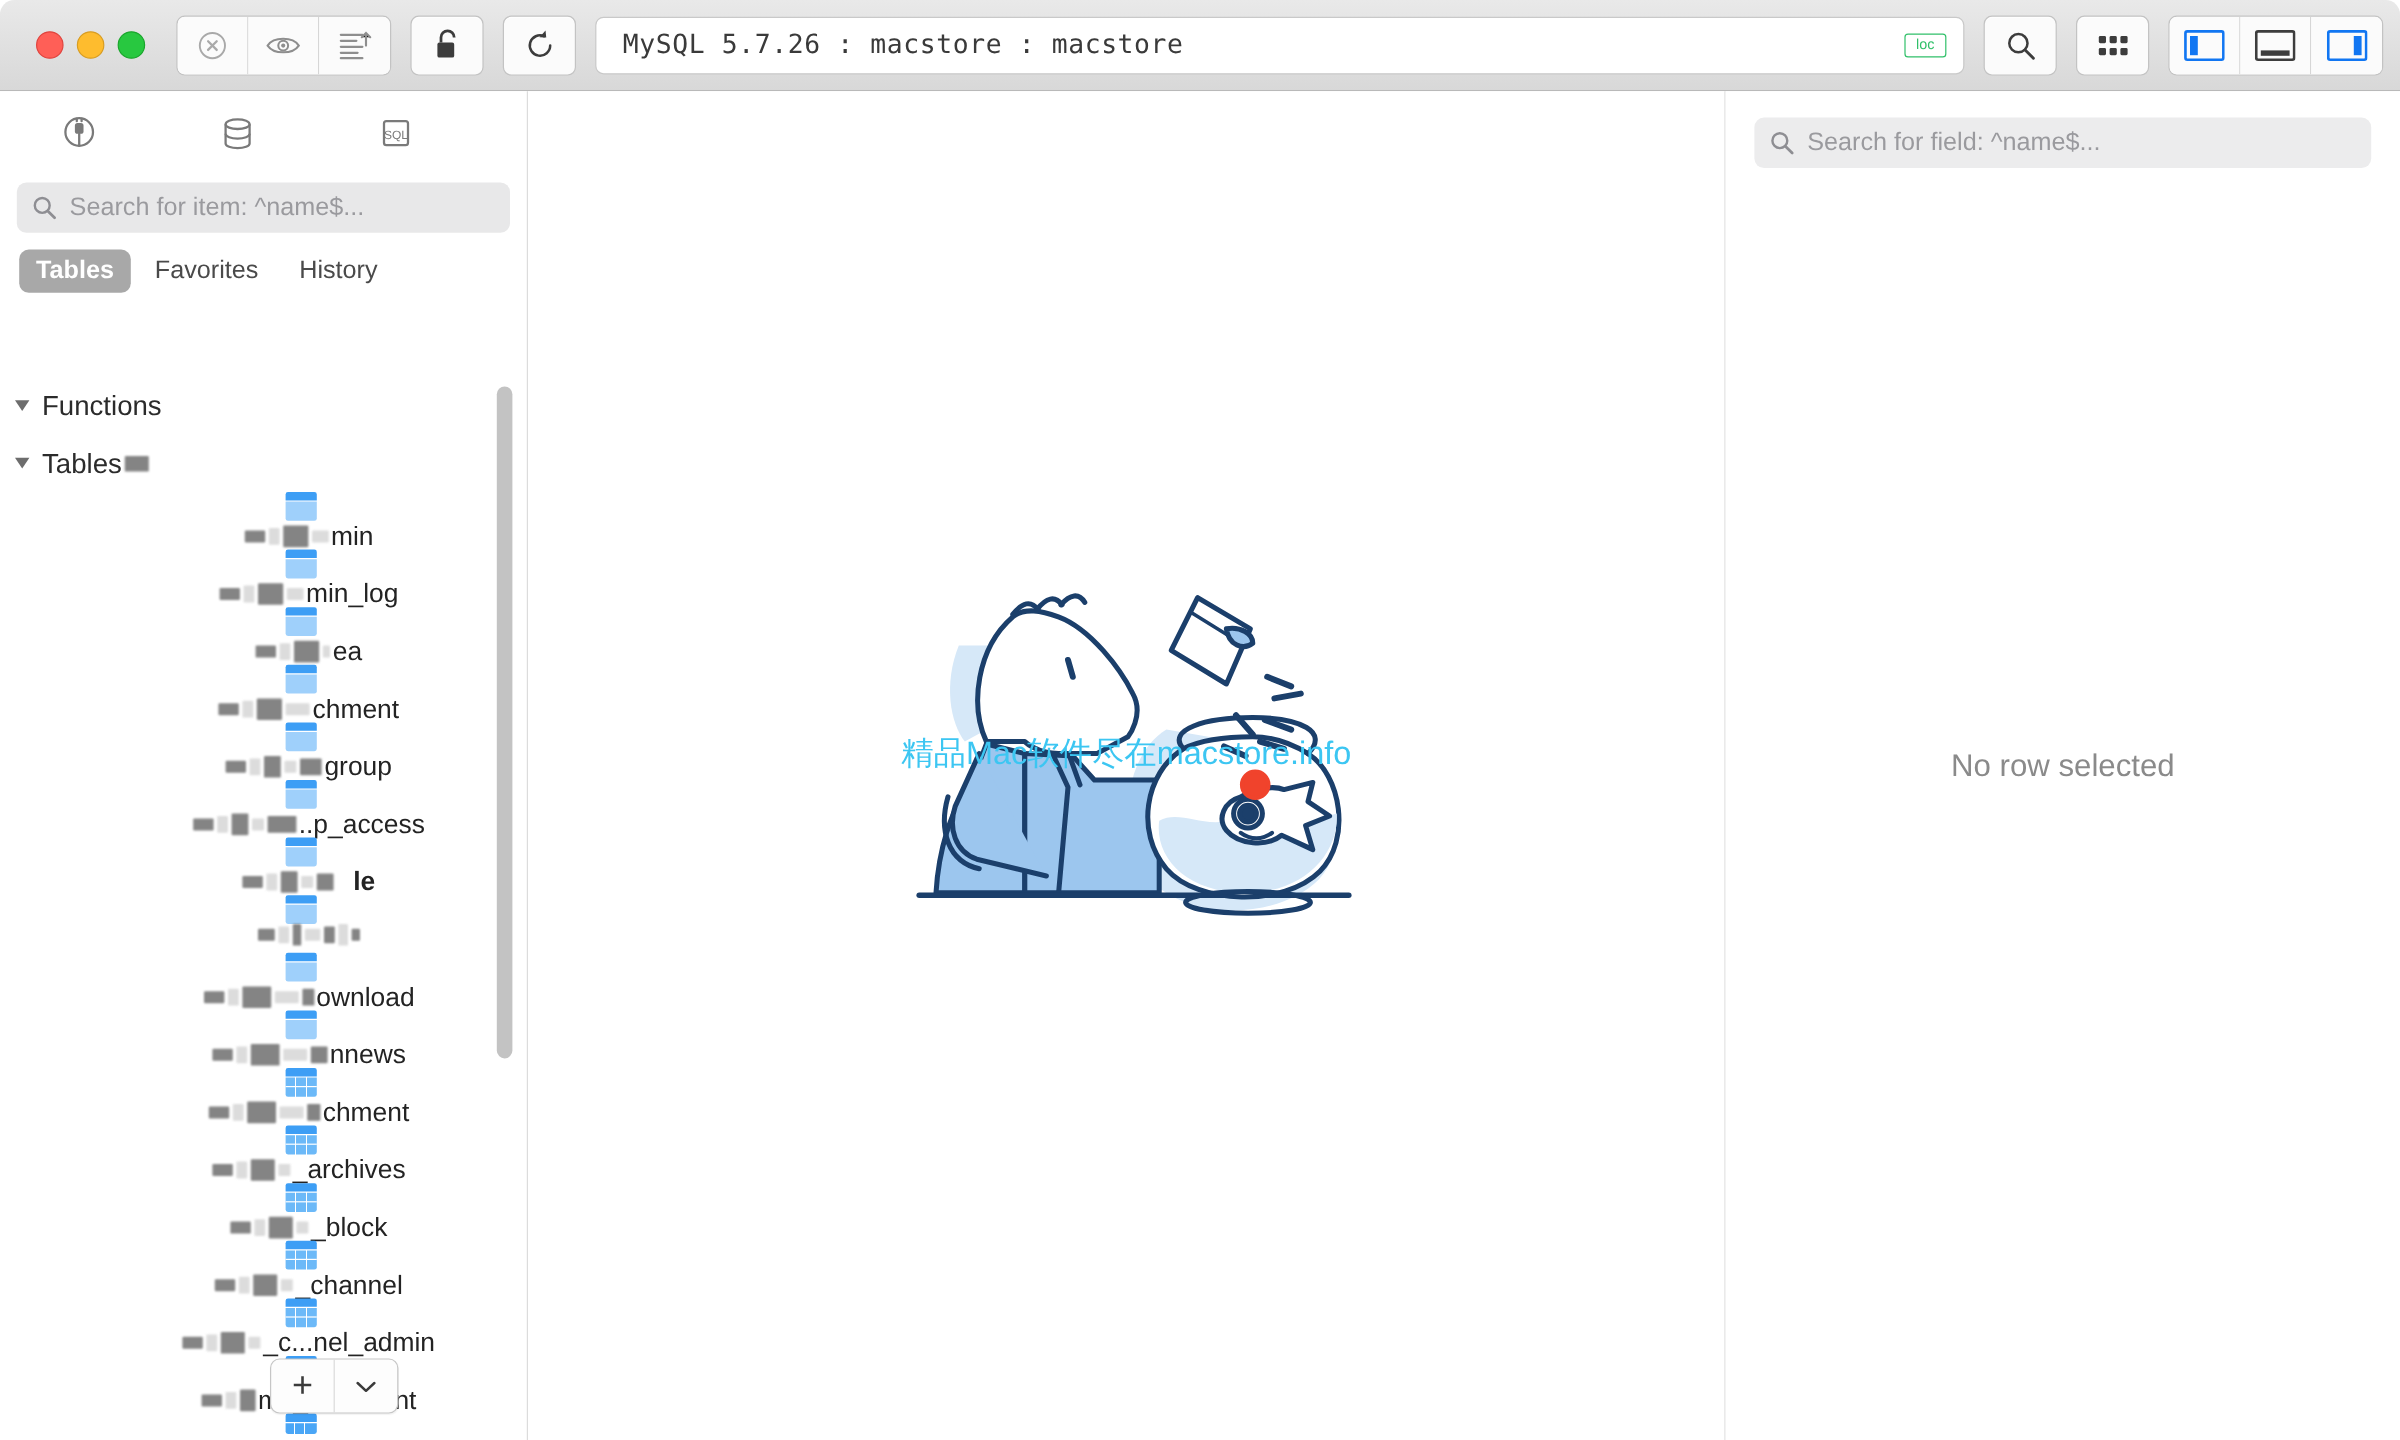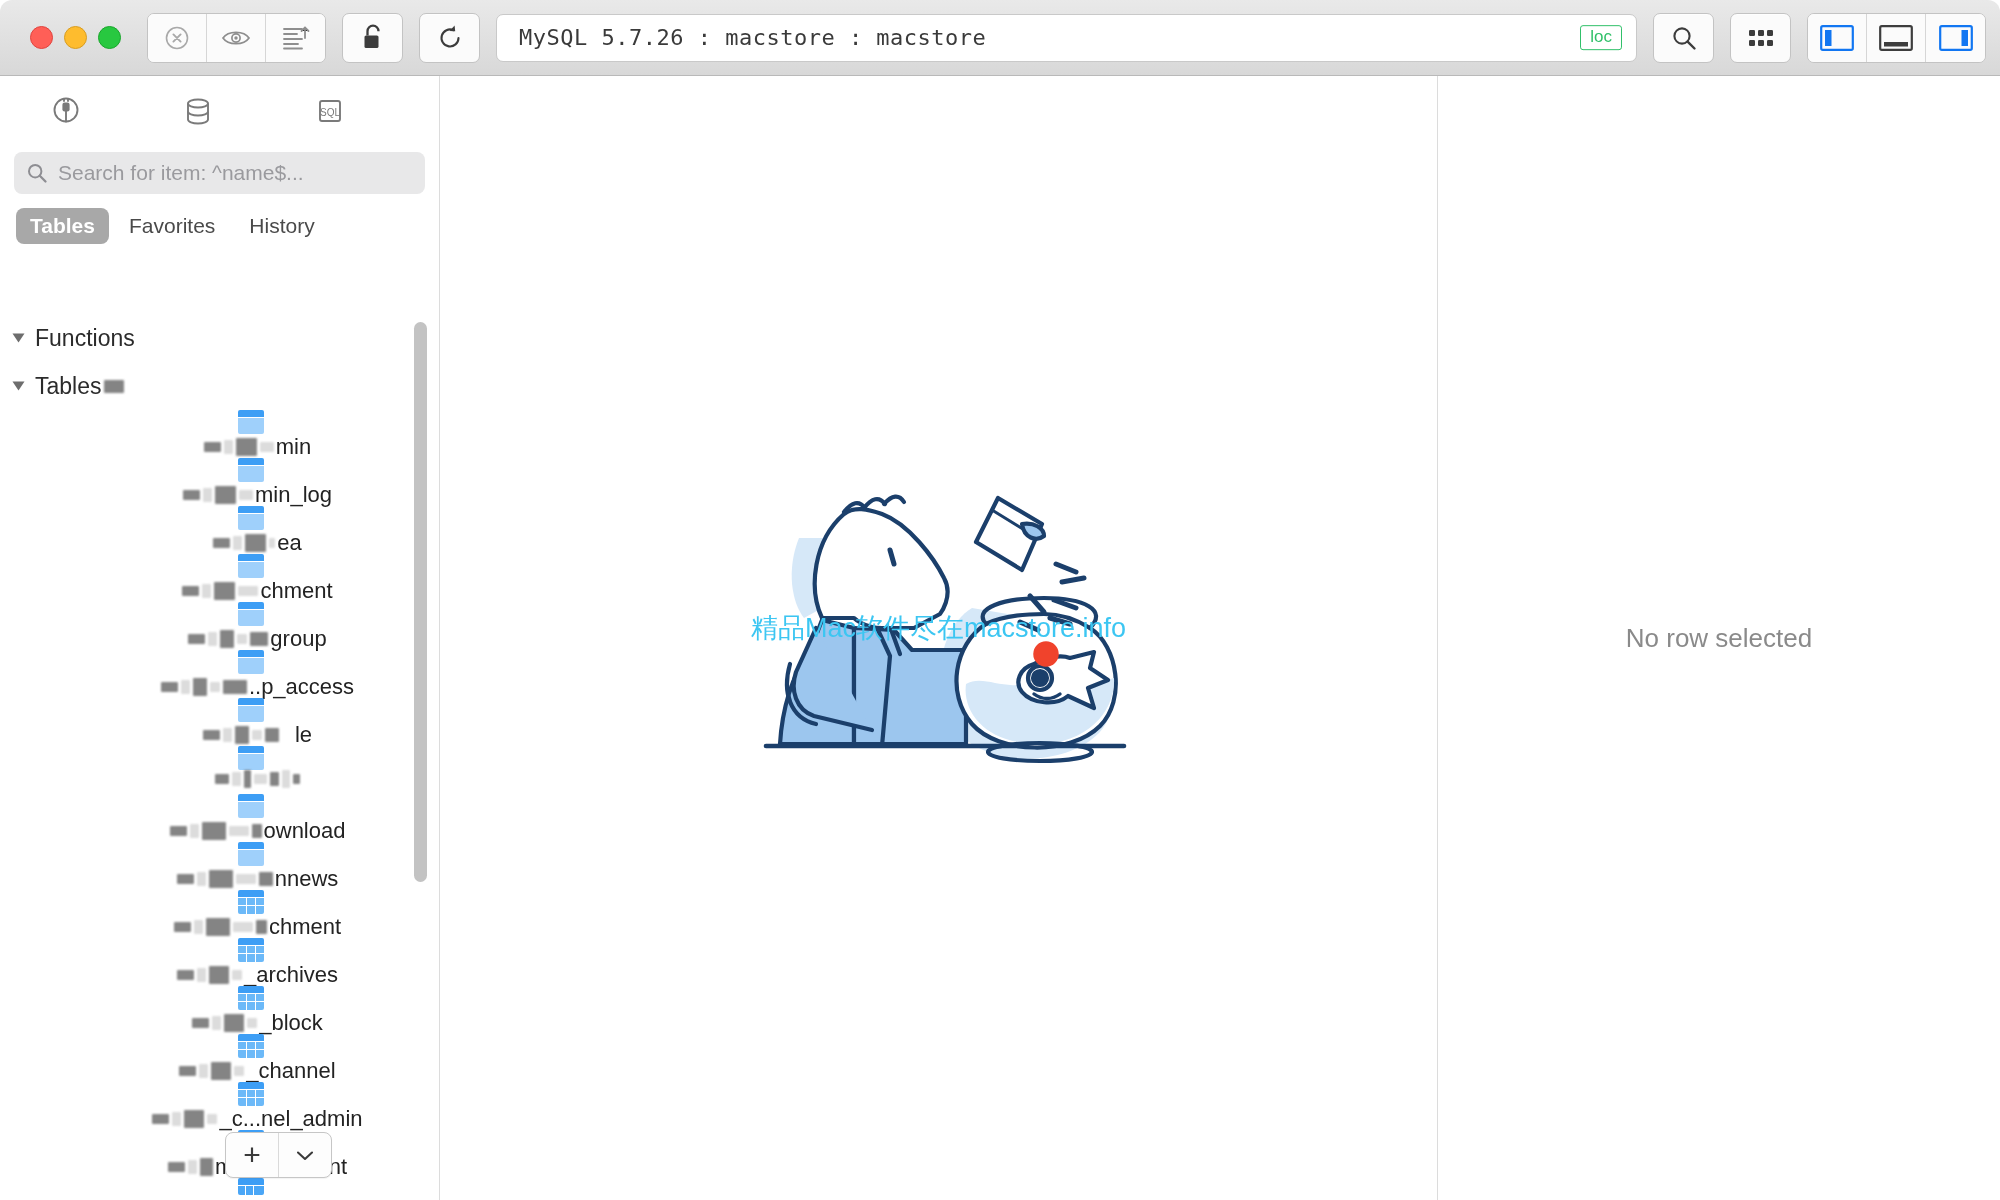--- a/index.html
+++ b/index.html
@@ -41,21 +41,21 @@
     border-radius:7px;display:flex;align-items:center;justify-content:flex-start;
     position:relative;box-sizing:border-box;
   }
   .titletext{
     font-family:"DejaVu Sans Mono","Liberation Mono",monospace;
     font-size:22px;color:#3a3a3a;letter-spacing:.5px;padding-left:22px;
   }
   .loc-badge{
     position:absolute;right:14px;top:50%;transform:translateY(-50%);
     border:1.5px solid #31c06a;color:#31c06a;border-radius:3px;
-    font-size:17px;padding:2px 9px 3px;font-family:"Liberation Sans",sans-serif;
+    font-size:12px;padding:2px 9px 3px;font-family:"Liberation Sans",sans-serif;
     line-height:1.1;
   }
 
   
   .body-row{position:absolute;top:76px;left:0;width:2000px;height:1124px;display:flex;}
   .sidebar{width:440px;height:100%;background:#fff;position:relative;
            border-right:1px solid #dcdcdc;box-sizing:border-box;}
   .main{flex:1;height:100%;background:#fff;position:relative;
         border-right:1px solid #dcdcdc;box-sizing:border-box;}
   .rightpane{width:562px;height:100%;background:#fff;position:relative;box-sizing:border-box;}
@@ -386,21 +386,21 @@
               <span class="tbl-ico">
                 <span class="hdr"></span>
                 <span class="bdy"></span>
               </span>
               <span class="t-name">
                 <span class="blur-chunk blur-dark" style="width: 17px; height: 10px; margin-left: 0px;"></span>
                 <span class="blur-chunk blur-light" style="width: 9px; height: 14px; margin-left: 3px;"></span>
                 <span class="blur-chunk blur-dark" style="width: 14px; height: 18px; margin-left: 3px;"></span>
                 <span class="blur-chunk blur-light" style="width: 10px; height: 10px; margin-left: 3px;"></span>
                 <span class="blur-chunk blur-dark" style="width: 14px; height: 14px; margin-left: 3px;"></span>
-                <span style="margin-left: 16px;">le</span>
+                <span style="margin-left: 16px; font-weight: bold;">le</span>
               </span>
             </div>
             <div class="t-item">
               <span class="tbl-ico">
                 <span class="hdr"></span>
                 <span class="bdy"></span>
               </span>
               <span class="t-name">
                 <span class="blur-chunk blur-dark" style="width: 14px; height: 10px; margin-left: 0px;"></span>
                 <span class="blur-chunk blur-light" style="width: 9px; height: 14px; margin-left: 3px;"></span>
@@ -618,17 +618,24 @@
               <circle cx="342" cy="176" r="11" fill="#f0432c" stroke="none"></circle>
               <circle cx="342" cy="176" r="11" fill="none" stroke="#f0432c" stroke-width="3.5"></circle>
             </g>
           </svg>
           <div class="watermark">精品Mac软件尽在macstore.info</div>
         </div>
       </div>
     </div>
 
     <div class="rightpane">
+      <div class="rsearch">
+        <svg width="22" height="22" viewBox="0 0 22 22">
+          <circle cx="9.2" cy="9.2" r="6.2" fill="none" stroke="#8e8e93" stroke-width="2"></circle>
+          <path d="M13.8 13.8 L19.5 19.5" stroke="#8e8e93" stroke-width="2.3" stroke-linecap="round"></path>
+        </svg>
+        <span class="ph">Search for field: ^name$...</span>
+      </div>
       <div class="norow">No row selected</div>
     </div>
 
   </div>
 </div>
 
 </body></html>

